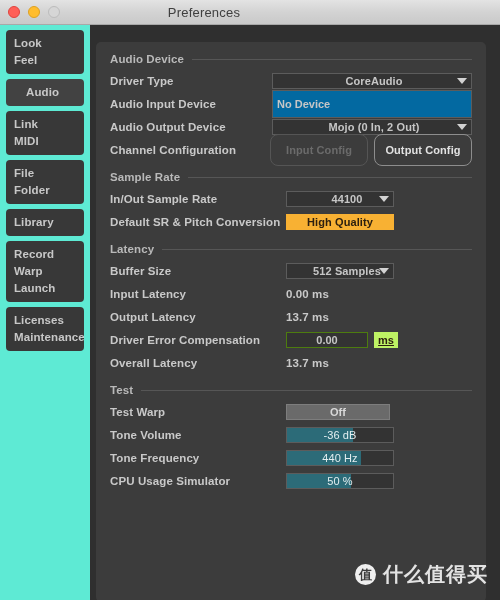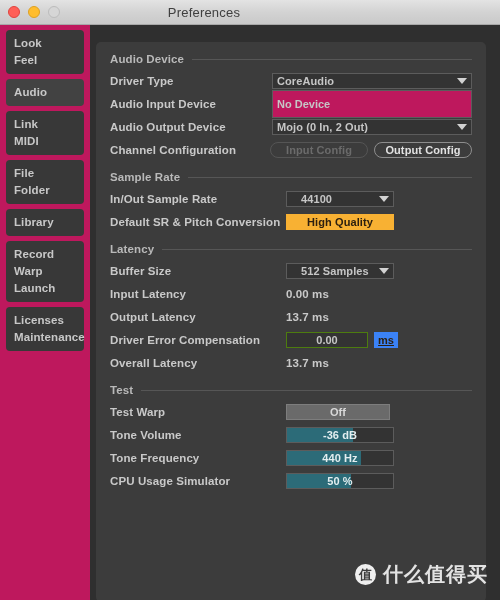--- a/index.html
+++ b/index.html
@@ -61,30 +61,30 @@
     left: 0; top: 25px;
     width: 500px; height: 575px;
     background: #2f2f2f;
   }
 
   
   #sidebar {
     position: absolute;
     left: 0; top: 0;
     width: 90px; height: 575px;
-    background: #be185d;
+    background: #5eead4;
     padding: 5px 6px 0 6px;
   }
   .side-group {
     background: #383838;
     border-radius: 4px;
     margin-bottom: 5px;
     padding: 5px 0 5px 0;
   }
-  .side-group.selected { background: #424242; }
+  .side-group.selected { background: #424242; padding-left: 12px; }
   .side-line {
     font-size: 11.5px;
     font-weight: bold;
     color: #c8c8c8;
     padding: 1px 0 1px 8px;
     line-height: 15px;
     white-space: nowrap;
     letter-spacing: .1px;
   }
 
@@ -146,20 +146,21 @@
   }
 
   
   .dropdown {
     position: relative;
     height: 16px;
     background: #333333;
     border: 1px solid #5c5c5c;
     display: flex;
     align-items: center;
+    justify-content: center;
   }
   .dropdown .dd-text {
     font-size: 11px;
     color: #c6c6c6;
     font-weight: bold;
     padding-left: 4px;
     white-space: nowrap;
     letter-spacing: .1px;
   }
   .dropdown .caret {
@@ -170,35 +171,35 @@
     width: 0; height: 0;
     border-left: 5px solid transparent;
     border-right: 5px solid transparent;
     border-top: 6px solid #d2d2d2;
   }
   .dd-wide { width: 200px; }
   .dd-narrow { width: 108px; padding-left: 10px; }
 
   .plain-field {
     width: 200px; height: 28px;
-    background: #be185d;
+    background: #0369a1;
     border: 1px solid #5c5c5c;
     display: flex;
     align-items: center;
   }
   .plain-field .pf-text {
     font-size: 11px;
     font-weight: bold;
     color: #c6c6c6;
     padding-left: 4px;
     white-space: nowrap;
   }
 
   .pill {
-    height: 16px;
+    height: 32px;
     border-radius: 8px;
     border: 1px solid #8d8d8d;
     display: flex;
     align-items: center;
     justify-content: center;
     font-size: 11px;
     font-weight: bold;
     color: #e2e2e2;
     letter-spacing: .1px;
     text-align: right;
@@ -235,21 +236,21 @@
     border: 1px solid #4d7c0f;
     display: flex;
     align-items: center;
     justify-content: center;
     font-size: 11px;
     font-weight: bold;
     color: #c6c6c6;
   }
   .unit-badge {
     width: 24px; height: 16px;
-    background: #3b82f6;
+    background: #bef264;
     display: flex;
     align-items: center;
     justify-content: center;
     font-size: 11px;
     font-weight: bold;
     color: #2d2010;
     text-decoration: underline;
   }
 
   .toggle-off {
@@ -276,21 +277,21 @@
     left: 0; top: 0; bottom: 0;
     background: #2c6b78;
   }
   .slider .sl-text {
     position: relative;
     width: 100%; height: 100%;
     display: flex;
     align-items: center;
     justify-content: center;
     font-size: 11px;
-    font-weight: bold;
+    font-weight: normal;
     color: #e3eef0;
     letter-spacing: .1px;
   }
 
   
   #watermark {
     position: absolute;
     right: 12px; bottom: 12px;
     display: flex;
     align-items: center;

